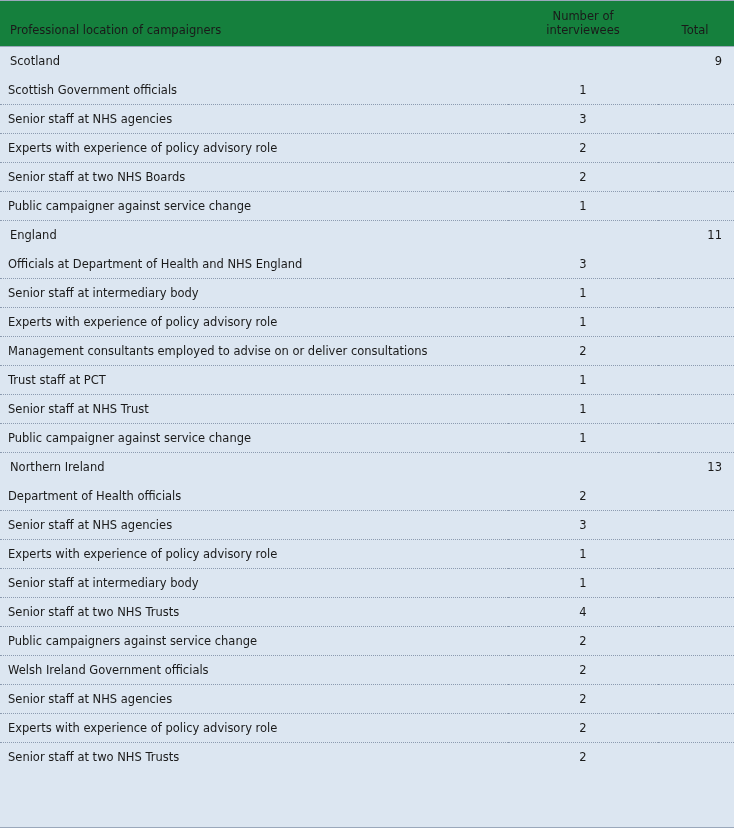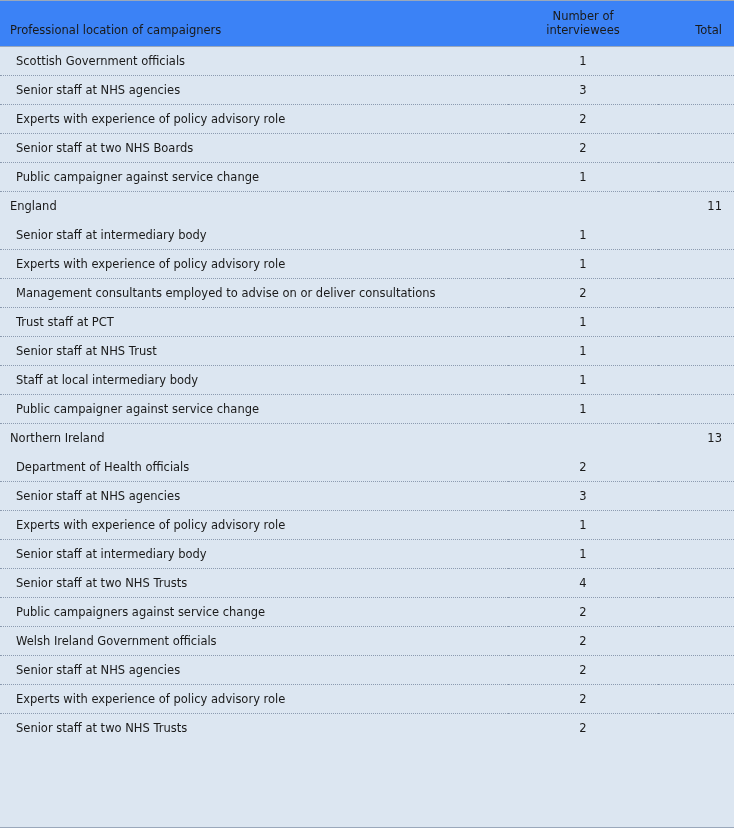--- a/index.html
+++ b/index.html
@@ -30,42 +30,42 @@
   }
   table.data col.c-label { width: 508px; }
   table.data col.c-num   { width: 150px; }
   table.data col.c-total { width: 76px; }
 
   thead th {
     font-weight: normal;
     text-align: left;
     padding: 8px 10px 9px 10px;
     border-bottom: 1px solid #9aa8bb;
-    background: #3b82f6;
+    background: #15803d;
     vertical-align: bottom;
     font-size: 11.5px;
   }
   thead th.num { text-align: center; }
-  thead th.total { text-align: right; padding-right: 12px; }
+  thead th.total { text-align: center; padding-right: 12px; }
 
   tbody td {
     padding: 7px 10px 7px 10px;
     border-bottom: 1px dotted #8c9bb0;
     background: #dce6f1;
     vertical-align: middle;
     height: 13px;
   }
   tbody tr.group-row > td {
     border-bottom: 1px dotted transparent;
   }
   tbody td.num { text-align: center; }
   tbody td.total { text-align: right; padding-right: 12px; }
 
   tbody tr.group-row td.label { padding-left: 10px; }
-  tbody tr.item-row td.label { padding-left: 16px; }
+  tbody tr.item-row td.label { padding-left: 8px; }
 
   tbody tr:last-child td { border-bottom: none; }
 </style>
 </head>
 <body>
 
 <div class="table-wrap">
   <table class="data">
     <colgroup>
       <col class="c-label">
@@ -73,20 +73,25 @@
       <col class="c-total">
     </colgroup>
     <thead>
       <tr>
         <th class="label">Professional location of campaigners</th>
         <th class="num">Number of interviewees</th>
         <th class="total">Total</th>
       </tr>
     </thead>
     <tbody id="table-body">
+        <tr class="group-row">
+          <td class="label">Scotland</td>
+          <td class="num"></td>
+          <td class="total">9</td>
+        </tr>
         <tr class="item-row">
           <td class="label">Scottish Government officials</td>
           <td class="num">1</td>
           <td class="total"></td>
         </tr>
         <tr class="item-row">
           <td class="label">Senior staff at NHS agencies</td>
           <td class="num">3</td>
           <td class="total"></td>
         </tr>
@@ -104,20 +109,25 @@
           <td class="label">Public campaigner against service change</td>
           <td class="num">1</td>
           <td class="total"></td>
         </tr>
         <tr class="group-row">
           <td class="label">England</td>
           <td class="num"></td>
           <td class="total">11</td>
         </tr>
         <tr class="item-row">
+          <td class="label">Officials at Department of Health and NHS England</td>
+          <td class="num">3</td>
+          <td class="total"></td>
+        </tr>
+        <tr class="item-row">
           <td class="label">Senior staff at intermediary body</td>
           <td class="num">1</td>
           <td class="total"></td>
         </tr>
         <tr class="item-row">
           <td class="label">Experts with experience of policy advisory role</td>
           <td class="num">1</td>
           <td class="total"></td>
         </tr>
         <tr class="item-row">
@@ -125,25 +135,20 @@
           <td class="num">2</td>
           <td class="total"></td>
         </tr>
         <tr class="item-row">
           <td class="label">Trust staff at PCT</td>
           <td class="num">1</td>
           <td class="total"></td>
         </tr>
         <tr class="item-row">
           <td class="label">Senior staff at NHS Trust</td>
-          <td class="num">1</td>
-          <td class="total"></td>
-        </tr>
-        <tr class="item-row">
-          <td class="label">Staff at local intermediary body</td>
           <td class="num">1</td>
           <td class="total"></td>
         </tr>
         <tr class="item-row">
           <td class="label">Public campaigner against service change</td>
           <td class="num">1</td>
           <td class="total"></td>
         </tr>
         <tr class="group-row">
           <td class="label">Northern Ireland</td>

